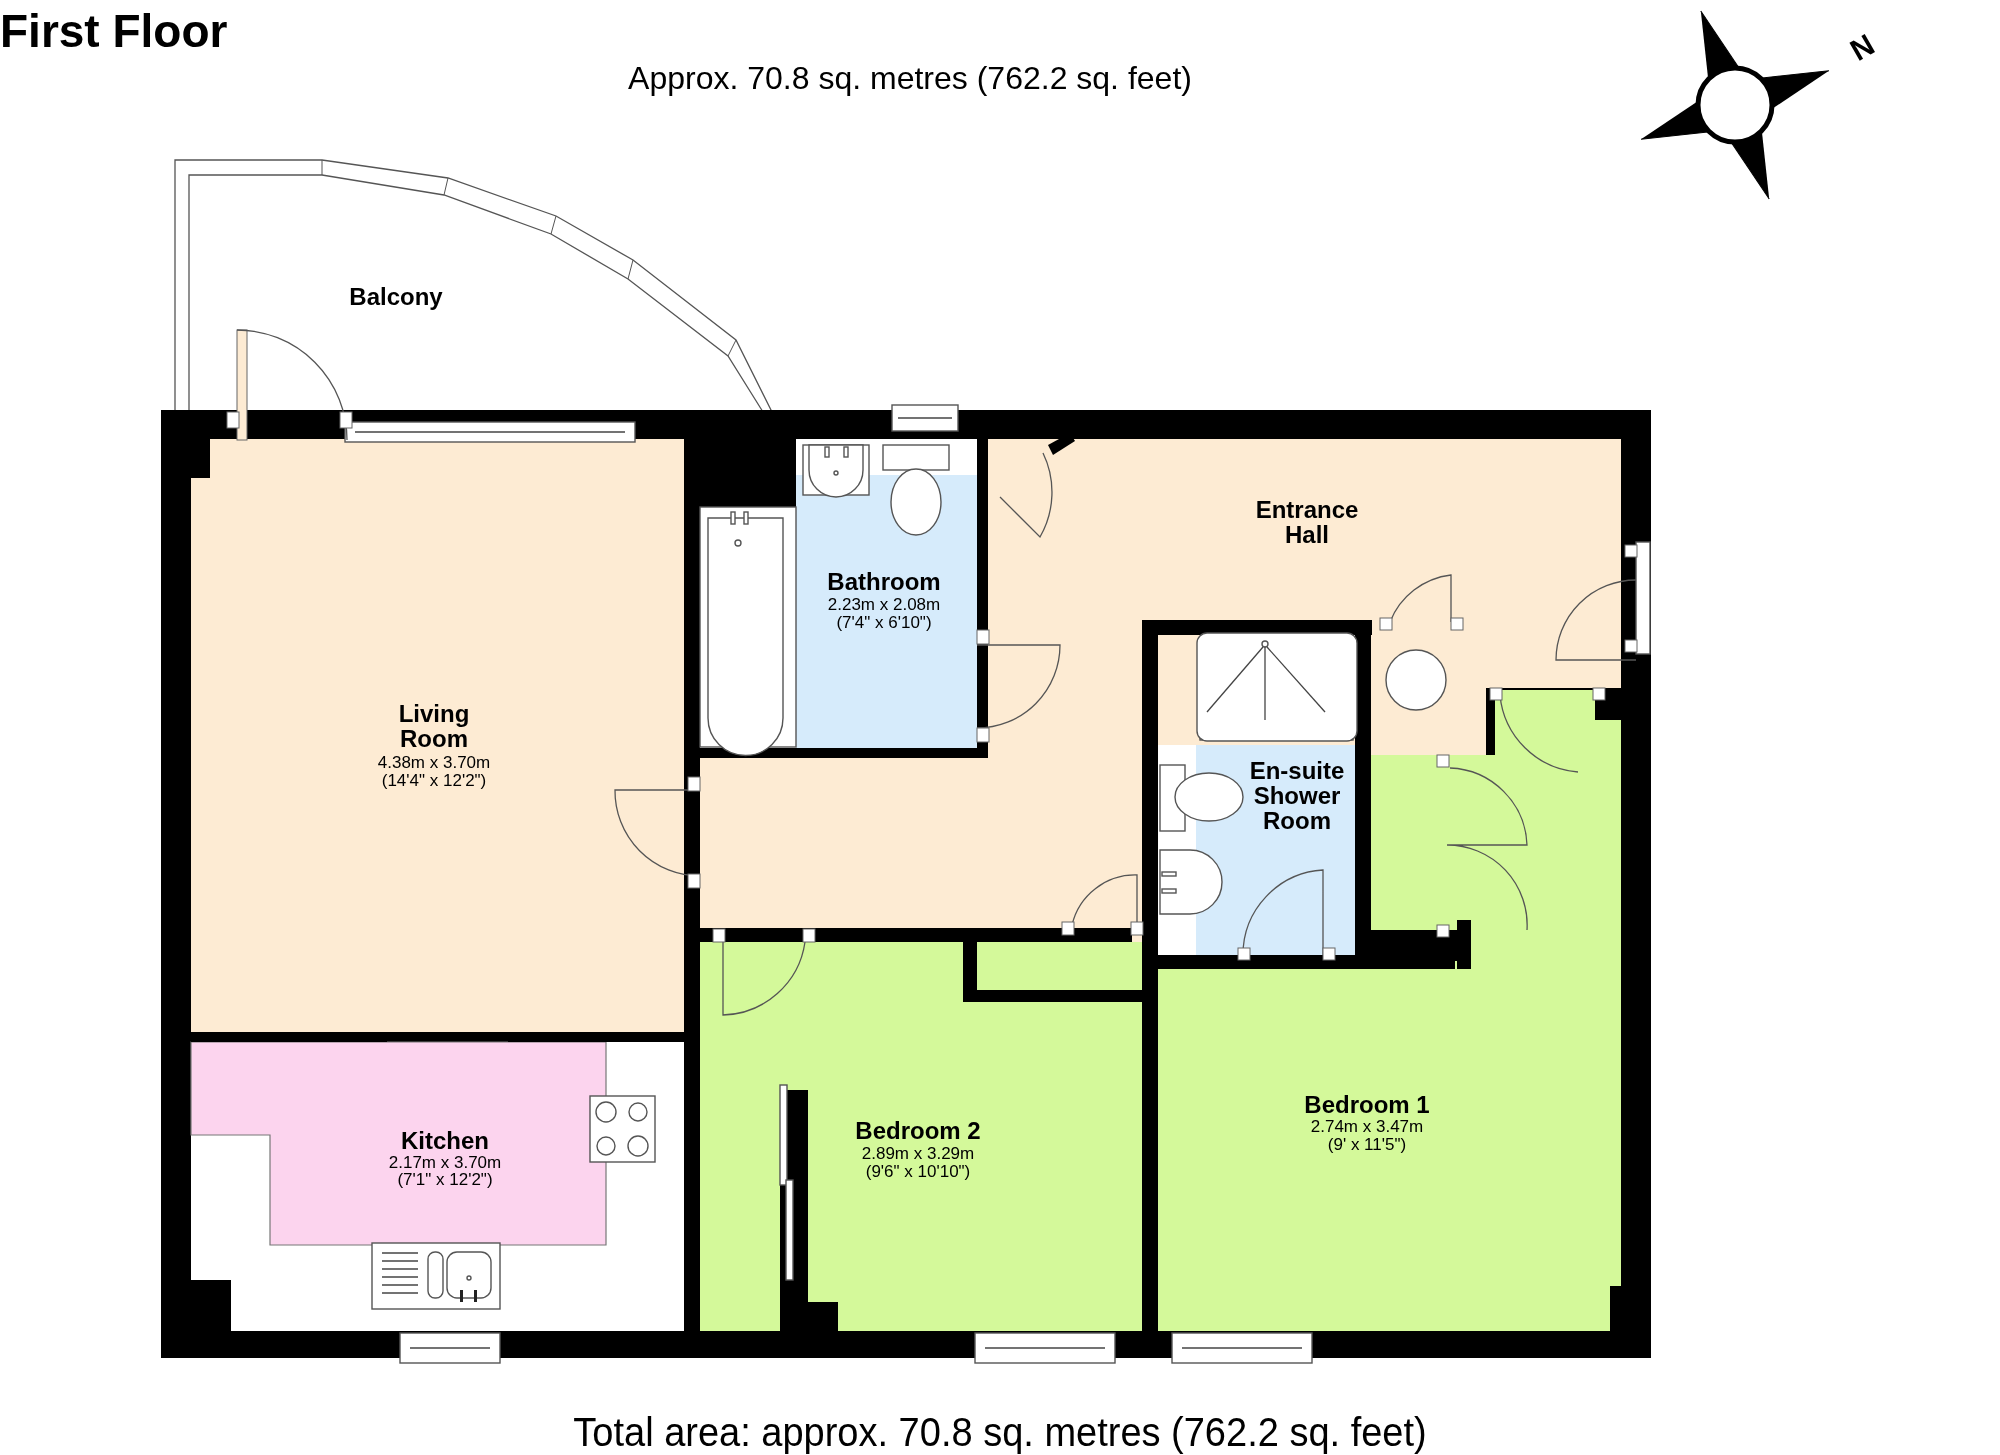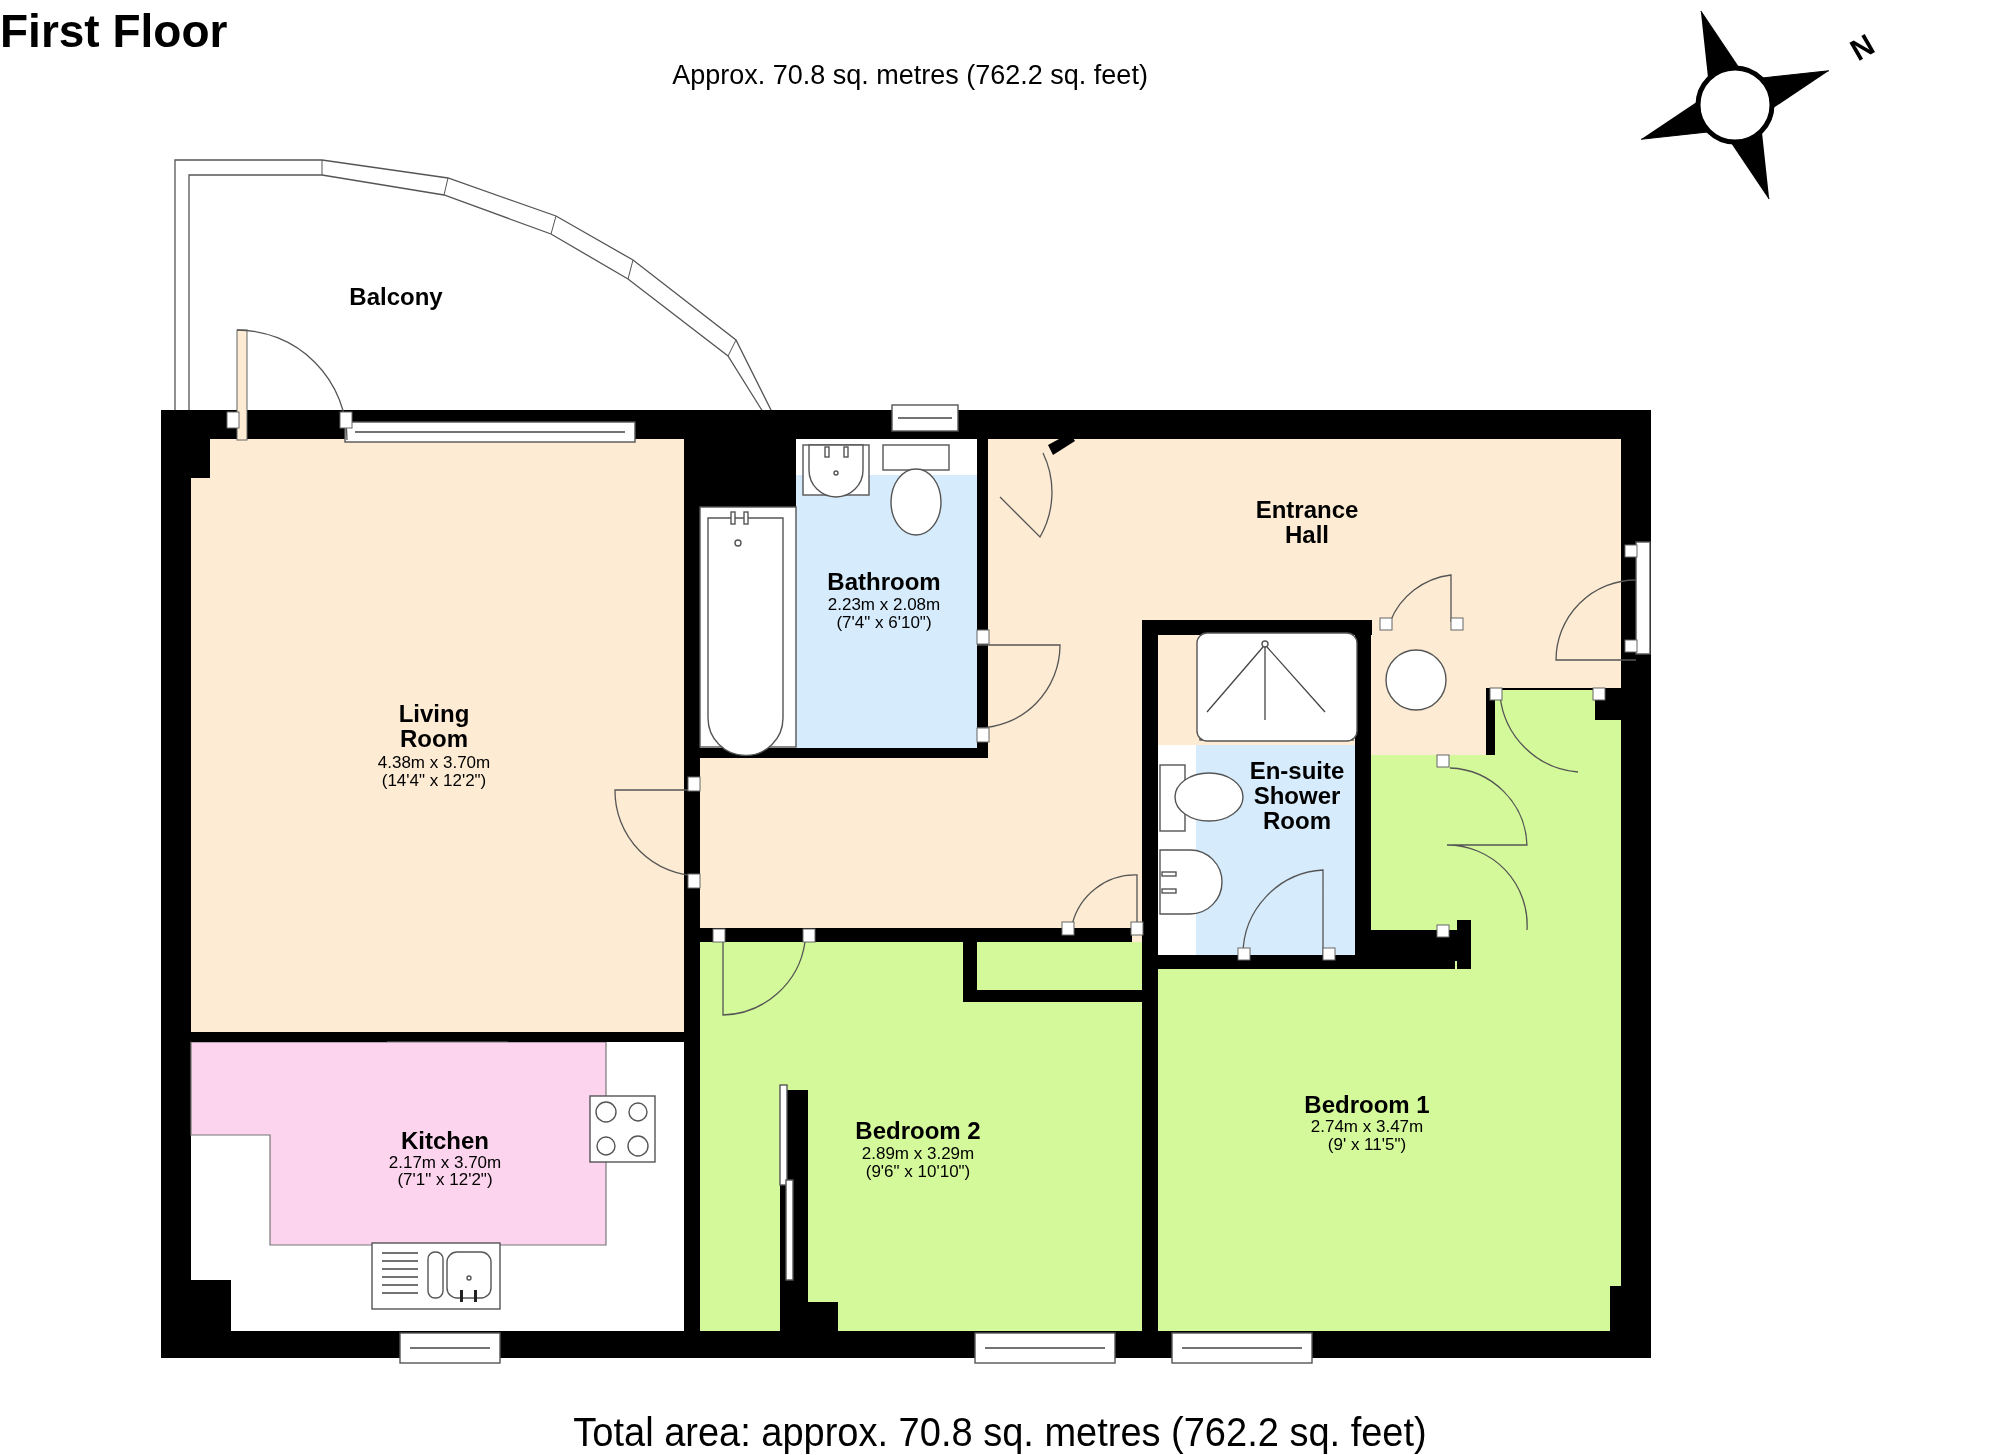--- a/index.html
+++ b/index.html
@@ -1,21 +1,21 @@
 <!DOCTYPE html>
 <html><head>
 <meta charset="utf-8">
 <style>
   html, body { margin:0; padding:0; background:#ffffff; }
   body { width:2000px; height:1455px; position:relative; overflow:hidden;
          font-family:"Liberation Sans", sans-serif; color:#000; }
   .title { position:absolute; left:0; width:1820px; top:4px; text-align:left;
            font-weight:bold; font-size:46px; }
   .subtitle { position:absolute; left:0; width:1820px; top:60px; text-align:center;
-              font-size:27px; }
+              font-size:32px; }
   .total { position:absolute; left:0; width:2000px; top:1410px; text-align:center;
            font-size:40px; transform:scaleX(0.95); transform-origin:1000px 0; }
   svg.plan { position:absolute; left:0; top:0; }
   .rl { font-family:"Liberation Sans", sans-serif; text-anchor:middle; fill:#000; }
   .rn { font-weight:bold; font-size:24px; }
   .rd { font-size:17px; }
   .fx { fill:#fff; stroke:#555; stroke-width:1.4; }
   .ln { fill:none; stroke:#444; stroke-width:1.3; }
   .door { fill:none; stroke:#555; stroke-width:1.3; }
   .wall { fill:#000; }

